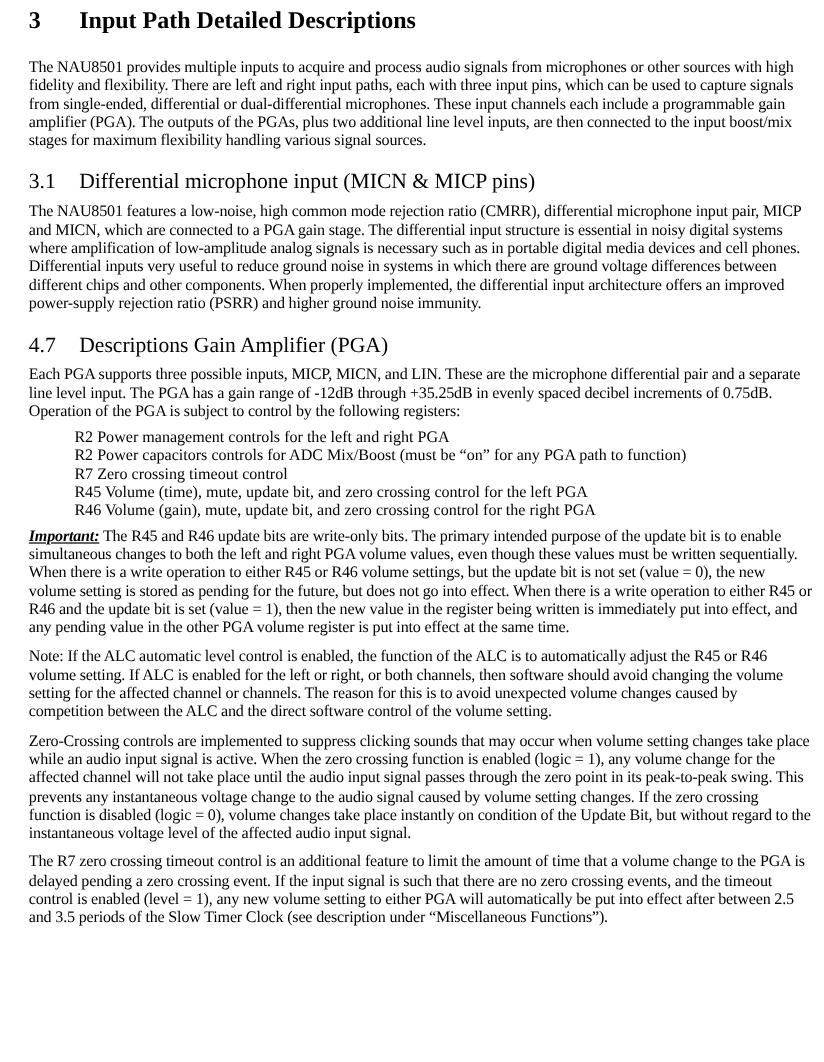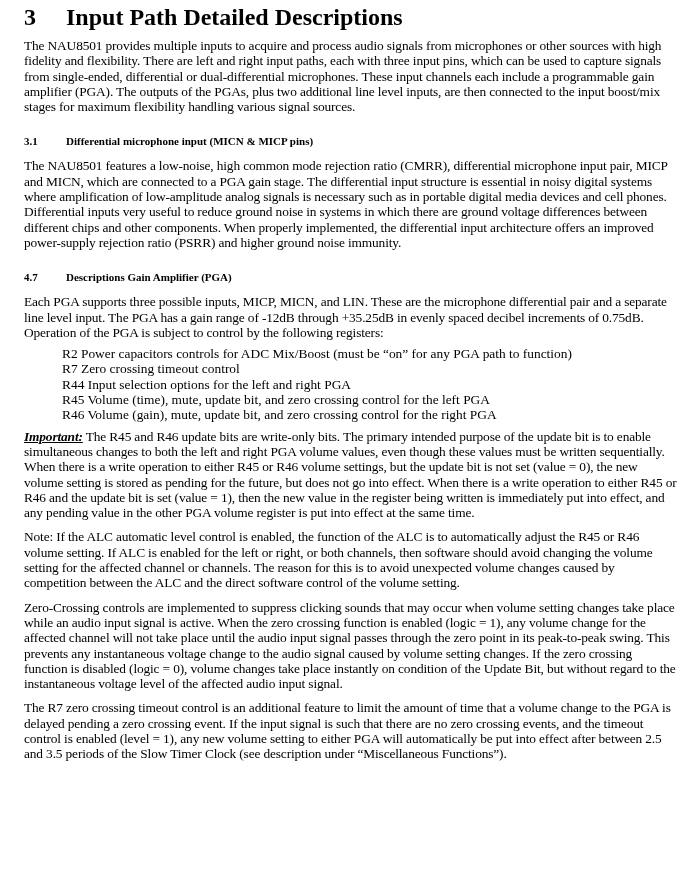--- a/index.html
+++ b/index.html
@@ -6,25 +6,25 @@
   body {
     width: 687px; height: 885px; overflow: hidden;
     font-family: "Liberation Serif", "DejaVu Serif", serif;
     color: #000;
     font-size: 13.4px;
     line-height: 15.3px;
   }
   .page { position: relative; padding: 6px 10px 0 24px; }
   h1 {
     font-family: "Liberation Serif", serif;
-    font-size: 24px; font-weight: bold; margin: 0 0 10px 0; line-height: 22px;
+    font-size: 20px; font-weight: bold; margin: 0 0 20px 0; line-height: 22px;
   }
   h2 {
     font-family: "Liberation Serif", serif;
-    font-size: 11px; font-weight: bold; margin: 18px 0 8px 0; line-height: 18px;
+    font-size: 18px; font-weight: normal; margin: 18px 0 8px 0; line-height: 18px;
   }
   .num1 { display: inline-block; width: 42px; }
   .num2 { display: inline-block; width: 42px; }
   p { margin: 0 0 9px 0; letter-spacing: -0.15px; }
   ul.regs { list-style: none; margin: 6px 0 6px 38px; padding: 0; }
   ul.regs li { margin: 0; line-height: 15.3px; }
   .imp { font-weight: bold; font-style: italic; text-decoration: underline; margin-top: 11px; }
 </style>
 </head>
 <body>
@@ -38,23 +38,23 @@
   <h2>
     <span class="num2">3.1</span><span>Differential microphone input (MICN &amp; MICP pins)</span>
   </h2>
   <p>The NAU8501 features a low-noise, high common mode rejection ratio (CMRR), differential microphone input pair, MICP and MICN, which are connected to a PGA gain stage.  The differential input structure is essential in noisy digital systems where amplification of low-amplitude analog signals is necessary such as in portable digital media devices and cell phones.  Differential inputs very useful to reduce ground noise in systems in which there are ground voltage differences between different chips and other components.  When properly implemented, the differential input architecture offers an improved power-supply rejection ratio (PSRR) and higher ground noise immunity.</p>
 
   <h2>
     <span class="num2">4.7</span><span>Descriptions Gain Amplifier (PGA)</span>
   </h2>
   <p style="margin-bottom:0">Each PGA supports three possible inputs, MICP, MICN, and LIN.  These are the microphone differential pair and a separate line level input.  The PGA has a gain range of -12dB through +35.25dB in evenly spaced decibel increments of 0.75dB.  Operation of the PGA is subject to control by the following registers:</p>
   <ul class="regs">
+    <li>R2 Power management controls for the left and right PGA</li>
     <li>R2 Power capacitors controls for ADC Mix/Boost (must be “on” for any PGA path to function)</li>
     <li>R7 Zero crossing timeout control</li>
-    <li>R44  Input selection options for the left and right PGA</li>
     <li>R45  Volume (time), mute, update bit, and zero crossing control for the left PGA</li>
     <li>R46  Volume (gain), mute, update bit, and zero crossing control for the right PGA</li>
   </ul>
   <p><span class="imp">Important:</span><span> The R45 and R46 update bits are write-only bits.  The primary intended purpose of the update bit is to enable simultaneous changes to both the left and right PGA volume values, even though these values must be written sequentially.  When there is a write operation to either R45 or R46 volume settings, but the update bit is not set (value = 0), the new volume setting is stored as pending for the future, but does not go into effect.  When there is a write operation to either R45 or R46 and the update bit is set (value = 1), then the new value in the register being written is immediately put into effect, and any pending value in the other PGA volume register is put into effect at the same time.</span></p>
   <p>Note:  If the ALC automatic level control is enabled, the function of the ALC is to automatically adjust the R45 or R46 volume setting.  If ALC is enabled for the left or right, or both channels, then software should avoid changing the volume setting for the affected channel or channels.  The reason for this is to avoid unexpected volume changes caused by competition between the ALC and the direct software control of the volume setting.</p>
   <p>Zero-Crossing controls are implemented to suppress clicking sounds that may occur when volume setting changes take place while an audio input signal is active.  When the zero crossing function is enabled (logic = 1), any volume change for the affected channel will not take place until the audio input signal passes through the zero point in its peak-to-peak swing.  This prevents any instantaneous voltage change to the audio signal caused by volume setting changes.  If the zero crossing function is disabled (logic = 0), volume changes take place instantly on condition of the Update Bit, but without regard to the instantaneous voltage level of the affected audio input signal.</p>
   <p>The R7 zero crossing timeout control is an additional feature to limit the amount of time that a volume change to the PGA is delayed pending a zero crossing event.  If the input signal is such that there are no zero crossing events, and the timeout control is enabled (level = 1), any new volume setting to either PGA will automatically be put into effect after between 2.5 and 3.5 periods of the Slow Timer Clock (see description under “Miscellaneous Functions”).</p>
 </div>
 
 </body></html>

